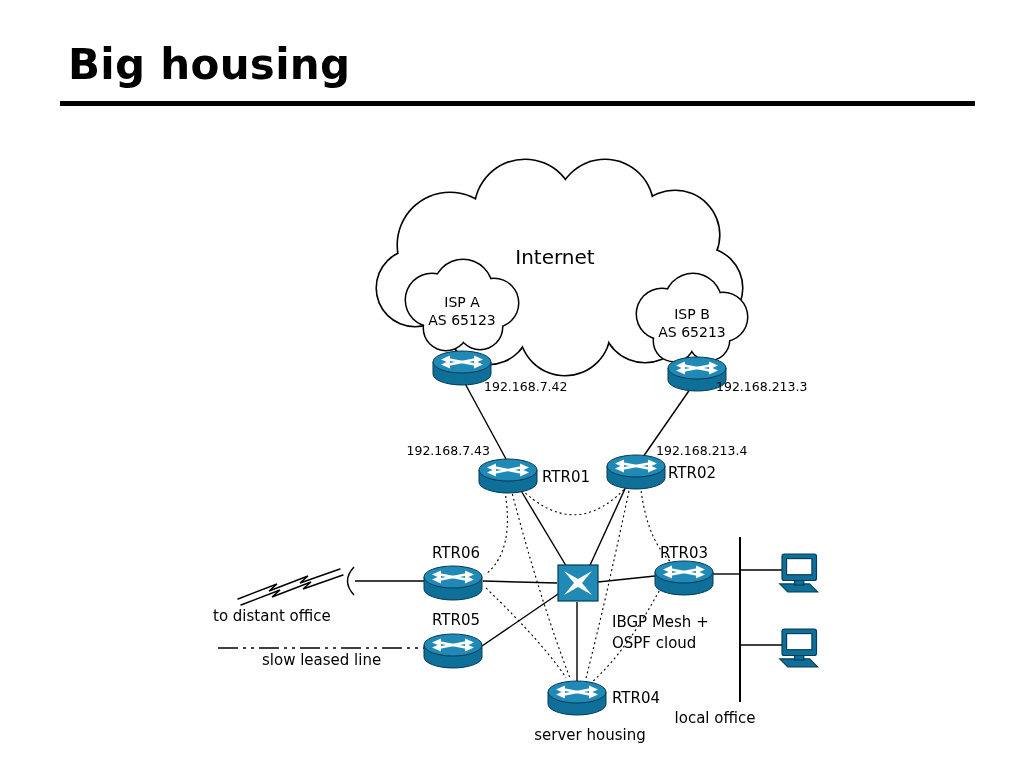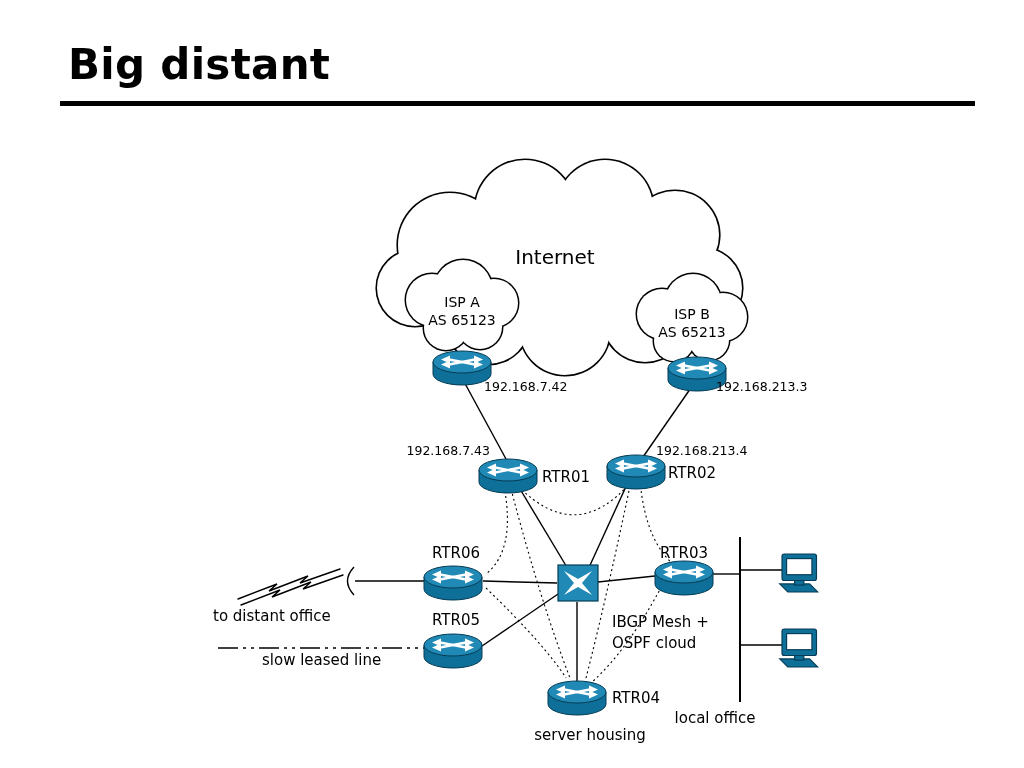--- a/index.html
+++ b/index.html
@@ -31,21 +31,21 @@
   .lbl-cloud{font-size:14px}
   .lbl-inet{font-size:20px}
   .mid{text-anchor:middle}
   .end{text-anchor:end}
 </style>
 </head>
 <body>
 
 <div class="page">
   <div class="title-wrap">
-    <h1>Big distant</h1>
+    <h1>Big housing</h1>
   </div>
 
   <svg width="1024" height="768" viewBox="0 0 1024 768">
     <defs>
       <g id="router-sym">
         <path class="router-body" d="M -29 0 L -29 12 A 29 11 0 0 0 29 12 L 29 0 Z"></path>
         <ellipse class="router-top" cx="0" cy="0" rx="29" ry="11"></ellipse>
         <g class="router-arrows">
           <line x1="-13" y1="2.5" x2="13" y2="-2.5"></line>
           <line x1="-13" y1="-2.5" x2="13" y2="2.5"></line>

